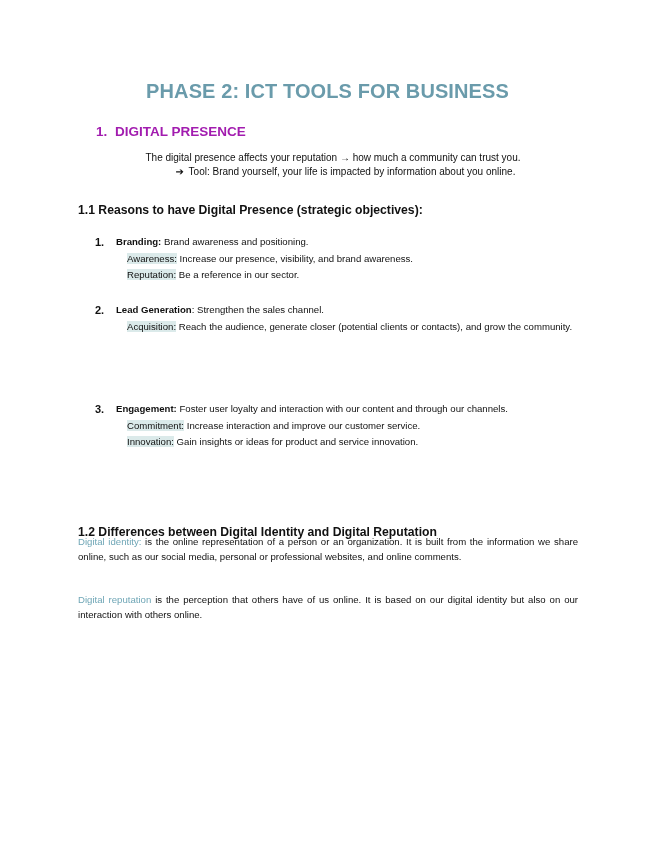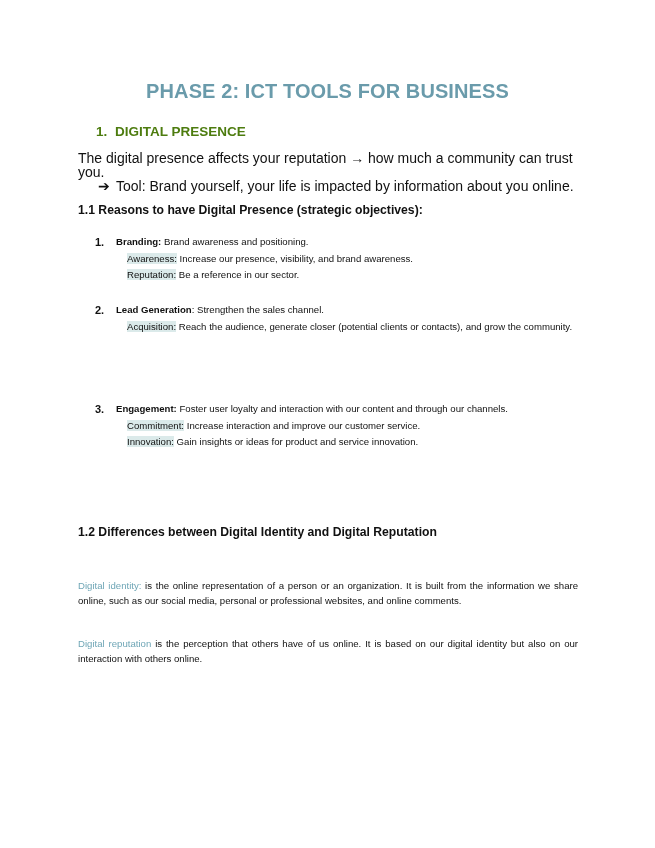--- a/index.html
+++ b/index.html
@@ -1,32 +1,32 @@
 <!DOCTYPE html>
 <html><head>
   <meta charset="utf-8">
   <style>
     html, body { margin: 0; padding: 0; background: #ffffff; }
     body { width: 655px; height: 848px; position: relative; overflow: hidden;
       font-family: "Liberation Sans", sans-serif; color: #111; }
     .title { position: absolute; left: 0; top: 80px; width: 655px; text-align: center;
       font-size: 20px; font-weight: bold; color: #6a9bab; letter-spacing: 0.1px; }
-    .h1 { position: absolute; left: 96px; top: 124px; font-size: 13.5px; font-weight: bold; color: #4d7c0f; }
+    .h1 { position: absolute; left: 96px; top: 124px; font-size: 13.5px; font-weight: bold; color: #a21caf; }
     .h1 .num { display: inline-block; width: 19px; }
-    .intro { position: absolute; left: 78px; top: 151px; font-size: 14px; line-height: 14px; width: 510px; }
+    .intro { position: absolute; left: 78px; top: 151px; font-size: 10px; line-height: 14px; width: 510px; text-align: center; }
     .intro .tool { padding-left: 20px; }
     .intro .arrow { display: inline-block; width: 18px; }
     .h2 { position: absolute; left: 78px; font-size: 12.2px; font-weight: bold; color: #111; margin-top: 7px; }
     .list { position: absolute; left: 95px; width: 484px; font-size: 9.6px; line-height: 16.5px; }
     .item { position: relative; padding-left: 21px; }
     .item .n { position: absolute; left: 0; top: 0; font-weight: bold; font-size: 11px; }
     .sub { text-align: justify; padding-left: 11px; }
     .hl { background: #dbeaea; }
     b { font-weight: bold; }
-    .para { position: absolute; left: 78px; width: 500px; font-size: 9.6px; line-height: 14.6px; text-align: justify; margin-top: 44px; }
+    .para { position: absolute; left: 78px; width: 500px; font-size: 9.6px; line-height: 14.6px; text-align: justify; }
     .teal { color: #6fa6b6; }
   </style>
 </head>
 <body>
 
 <div class="title">PHASE 2: ICT TOOLS FOR BUSINESS</div>
 
 <div class="h1">
   <span class="num">1.</span><span>DIGITAL PRESENCE</span>
 </div>

